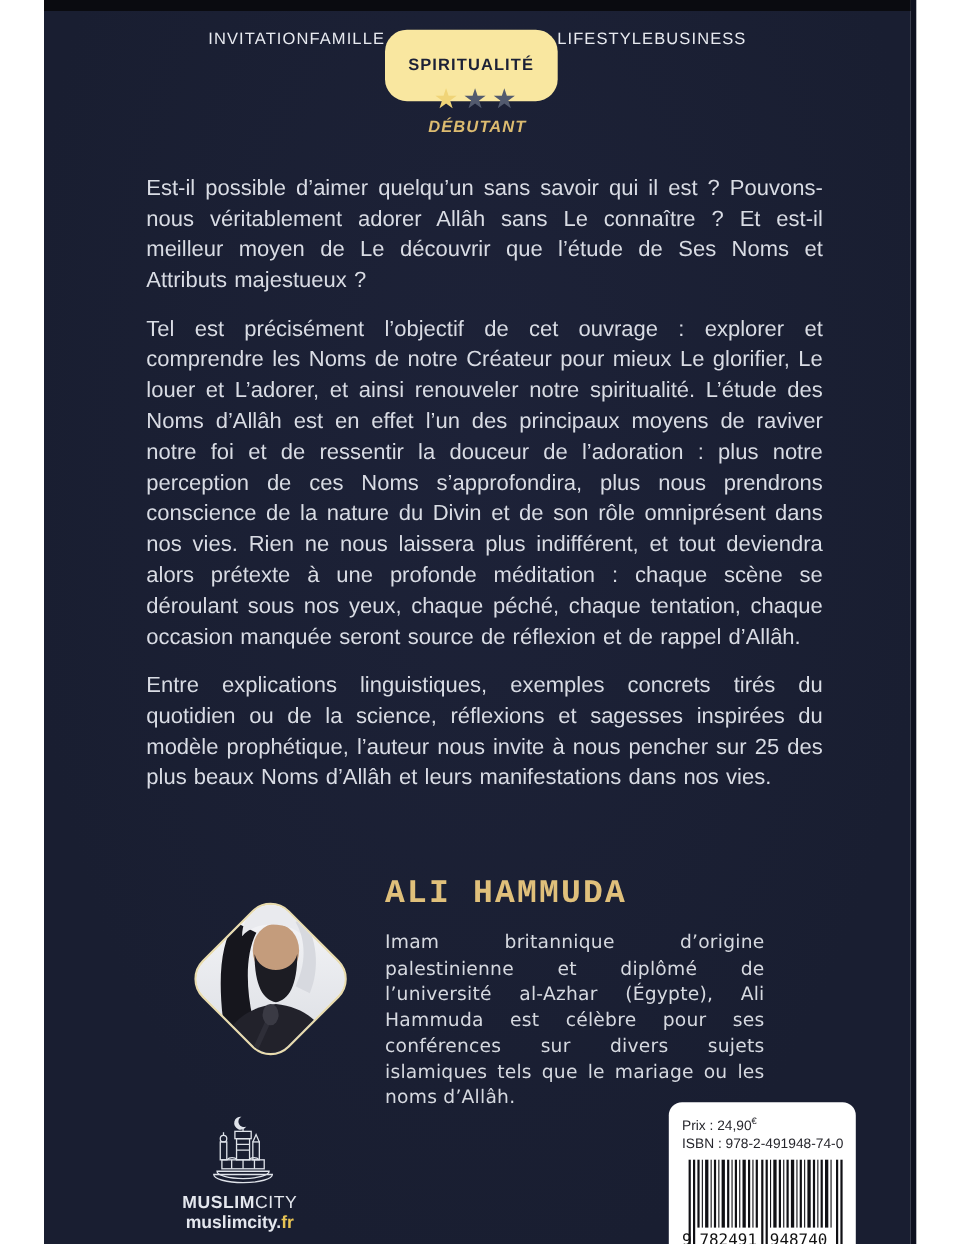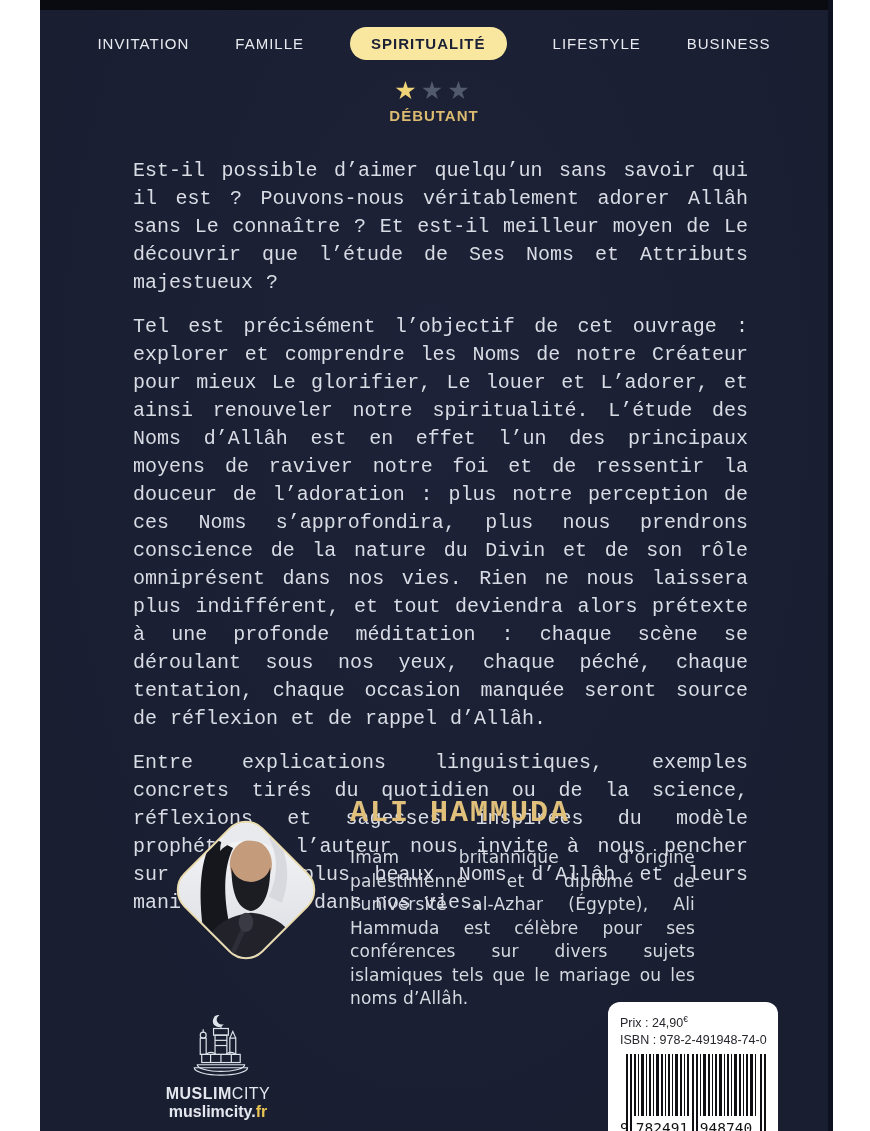--- a/index.html
+++ b/index.html
@@ -13,44 +13,44 @@
     position:absolute; left:40px; top:0; width:793px; height:1131px;
     background:radial-gradient(ellipse at 50% 35%, #1d2238 0%, #191e31 75%);
     border-right:5px solid #0e111f;
     overflow:hidden;
   }
   .top-bar { position:absolute; left:0; top:0; right:0; height:10px; background:#0a0b10; }
 
   
   .categories {
     position:absolute; top:27px; left:0; right:0;
-    display:flex; justify-content:center; align-items:center; gap:46px;
+    display:flex; justify-content:center; 
   }
   .cat-item {
     color:#e8eaf0; font-size:15px; letter-spacing:1px; font-weight:400;
     white-space:nowrap;
   }
   .cat-item.active {
     background:#f9e7a0; color:#1b2036; font-weight:700;
-    padding:8px 21px; border-radius:20px;
+    padding:24px 21px; border-radius:20px;
   }
 
   
   .level { position:absolute; top:78px; left:0; right:0; text-align:center; }
   .stars { font-size:25px; letter-spacing:4px; line-height:1; }
   .star-on  { color:#f0d478; }
   .star-off { color:#525a6e; }
   .level-label {
-    margin-top:4px; color:#dcbb70; font-size:15px; font-weight:700; letter-spacing:1px;
+    margin-top:4px; color:#dcbb70; font-size:15px; font-weight:700; letter-spacing:1px;font-style:italic;
   }
 
   
   .synopsis { position:absolute; top:157px; left:93px; width:615px; }
   .synopsis p {
-    font-family:Liberation Mono, monospace;
+    font-family:Liberation Sans, sans-serif;
     font-size:20px; line-height:28px; color:#d9dce4;
     text-align:justify; margin:0 0 16px 0; word-spacing:1px;
   }
 
   
   .author { position:absolute; top:795px; left:0; right:0; height:200px; }
   .diamond-wrap {
     position:absolute; left:127px; top:16px; width:158px; height:158px;
     display:flex; align-items:center; justify-content:center;
   }

